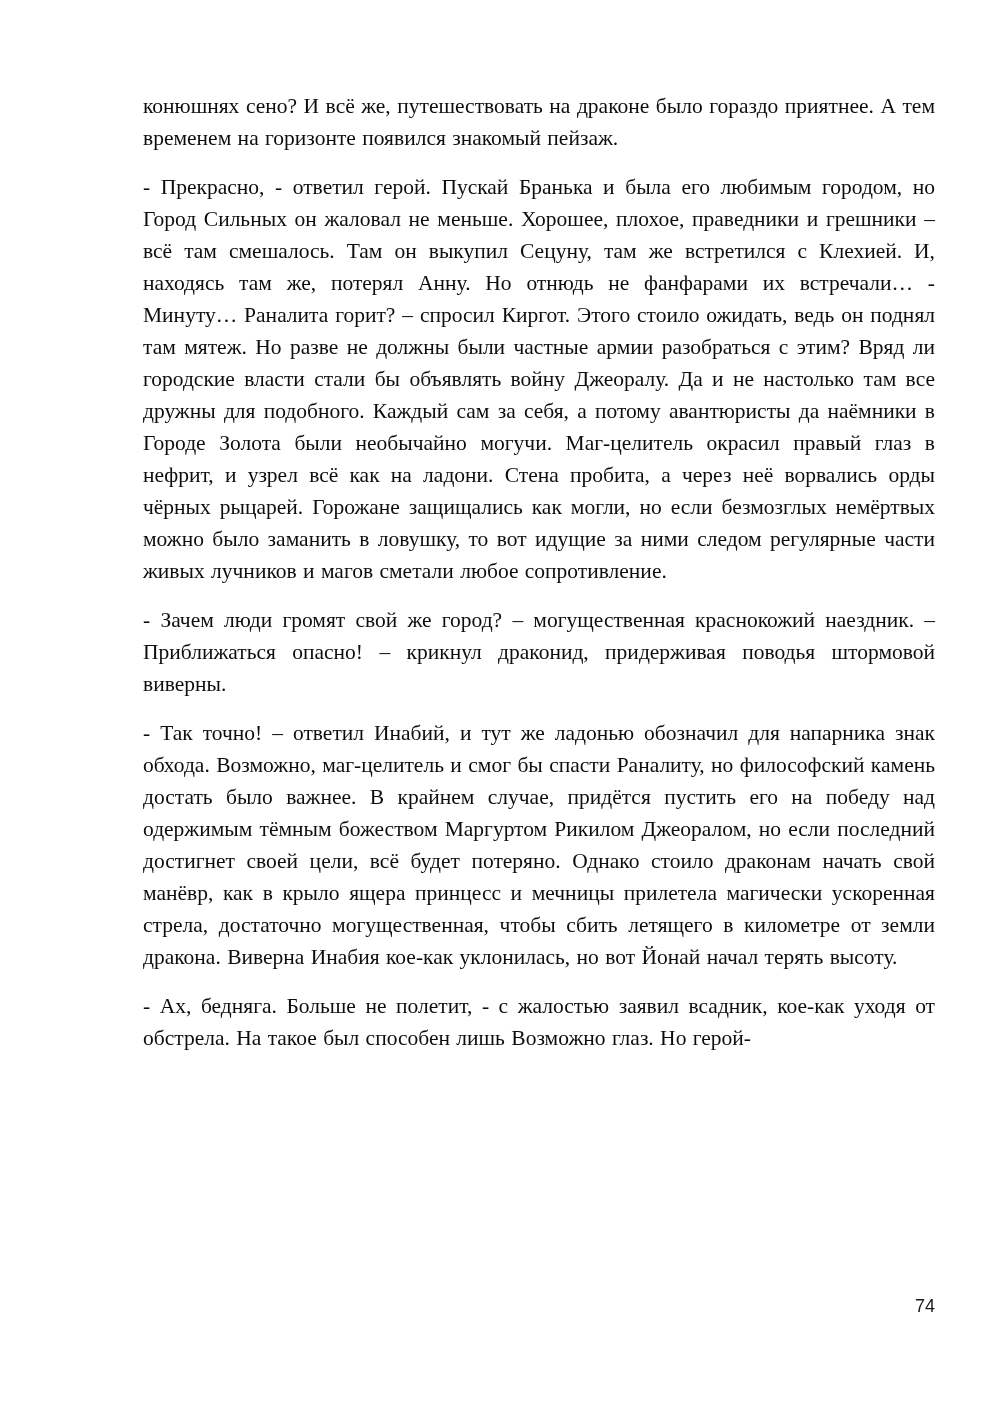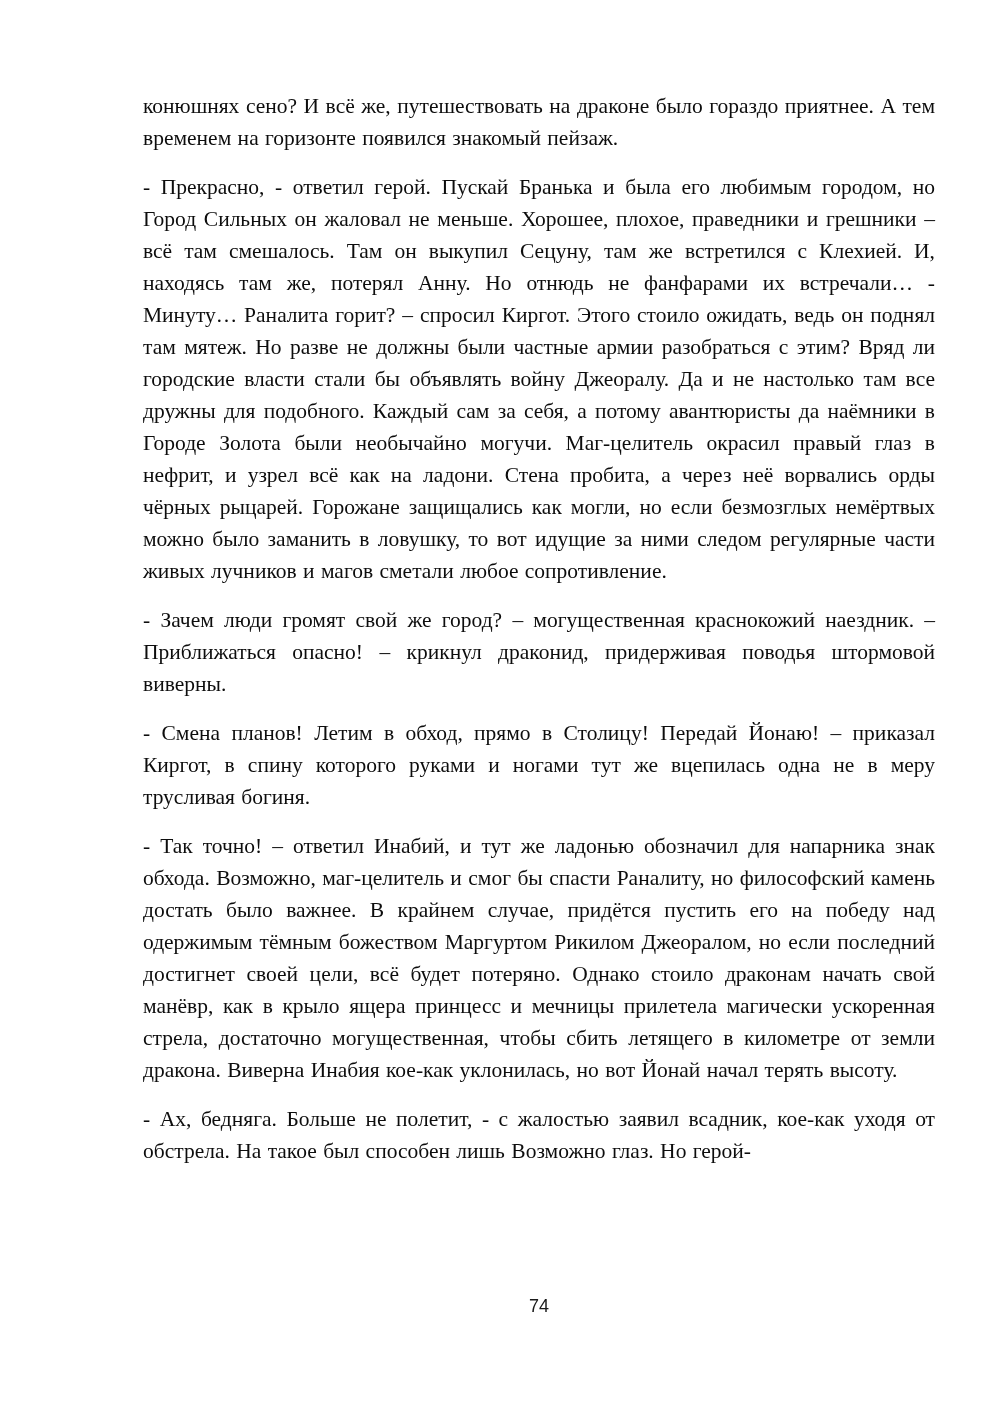--- a/index.html
+++ b/index.html
@@ -30,32 +30,31 @@
     color: #0d0d0d;
     text-align: justify;
     margin: 0 0 17px 0;
     word-spacing: 1px;
   }
   .page-number {
     position: absolute;
     top: 1296px;
     left: 143px;
     width: 792px;
-    text-align: center;
+    text-align: right;
     font-family: "Liberation Sans", "DejaVu Sans", sans-serif;
     font-size: 18px;
     color: #1a1a1a;
   }
 </style>
 </head>
 <body>
 
 <div class="page">
   <div class="body-text">
     <p>конюшнях сено? И всё же, путешествовать на драконе было гораздо приятнее. А тем временем на горизонте появился знакомый пейзаж.</p>
     <p>- Прекрасно, - ответил герой. Пускай Бранька и была его любимым городом, но Город Сильных он жаловал не меньше. Хорошее, плохое, праведники и грешники – всё там смешалось. Там он выкупил Сецуну, там же встретился с Клехией. И, находясь там же, потерял Анну. Но отнюдь не фанфарами их встречали… - Минуту… Раналита горит? – спросил Киргот. Этого стоило ожидать, ведь он поднял там мятеж. Но разве не должны были частные армии разобраться с этим? Вряд ли городские власти стали бы объявлять войну Джеоралу. Да и не настолько там все дружны для подобного. Каждый сам за себя, а потому авантюристы да наёмники в Городе Золота были необычайно могучи. Маг-целитель окрасил правый глаз в нефрит, и узрел всё как на ладони. Стена пробита, а через неё ворвались орды чёрных рыцарей. Горожане защищались как могли, но если безмозглых немёртвых можно было заманить в ловушку, то вот идущие за ними следом регулярные части живых лучников и магов сметали любое сопротивление.</p>
     <p>- Зачем люди громят свой же город? – могущественная краснокожий наездник. – Приближаться опасно! – крикнул драконид, придерживая поводья штормовой виверны.</p>
-    <p>- Смена планов! Летим в обход, прямо в Столицу! Передай Йонаю! – приказал Киргот, в спину которого руками и ногами тут же вцепилась одна не в меру трусливая богиня.</p>
     <p>- Так точно! – ответил Инабий, и тут же ладонью обозначил для напарника знак обхода. Возможно, маг-целитель и смог бы спасти Раналиту, но философский камень достать было важнее. В крайнем случае, придётся пустить его на победу над одержимым тёмным божеством Маргуртом Рикилом Джеоралом, но если последний достигнет своей цели, всё будет потеряно. Однако стоило драконам начать свой манёвр, как в крыло ящера принцесс и мечницы прилетела магически ускоренная стрела, достаточно могущественная, чтобы сбить летящего в километре от земли дракона. Виверна Инабия кое-как уклонилась, но вот Йонай начал терять высоту.</p>
     <p>- Ах, бедняга. Больше не полетит, - с жалостью заявил всадник, кое-как уходя от обстрела. На такое был способен лишь Возможно глаз. Но герой-</p>
   </div>
   <div class="page-number">74</div>
 </div>
 
 </body></html>

